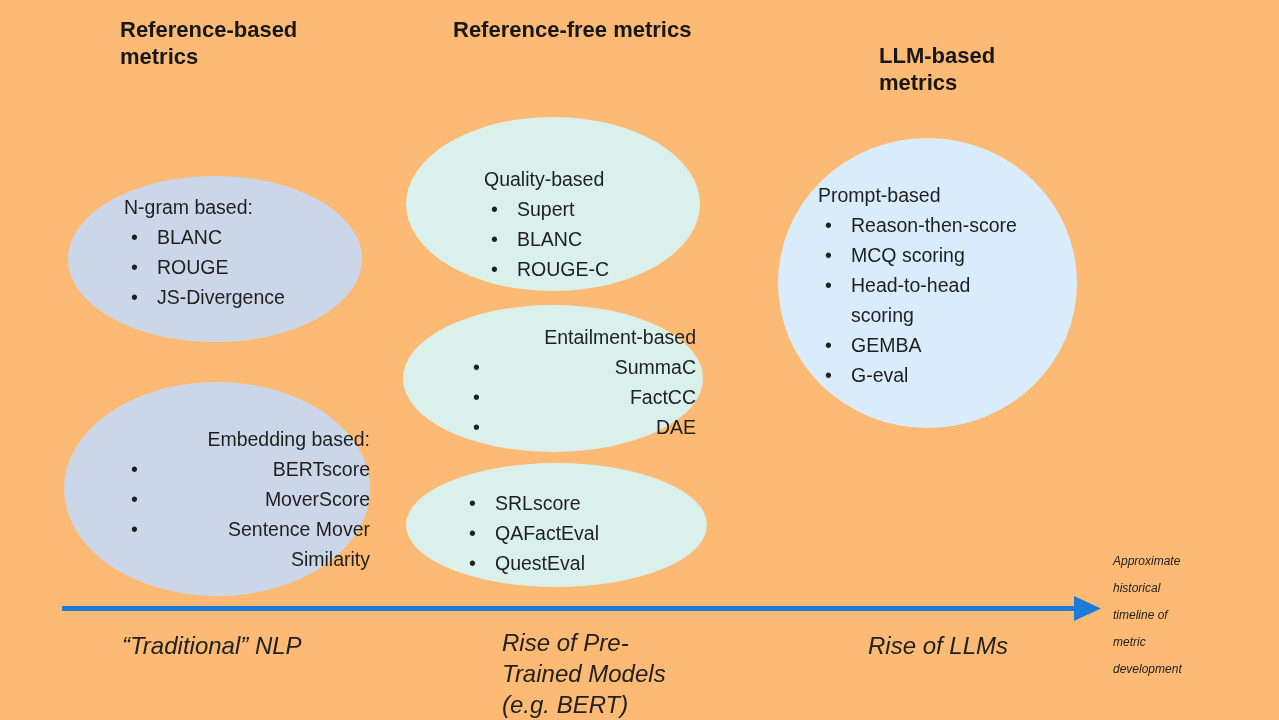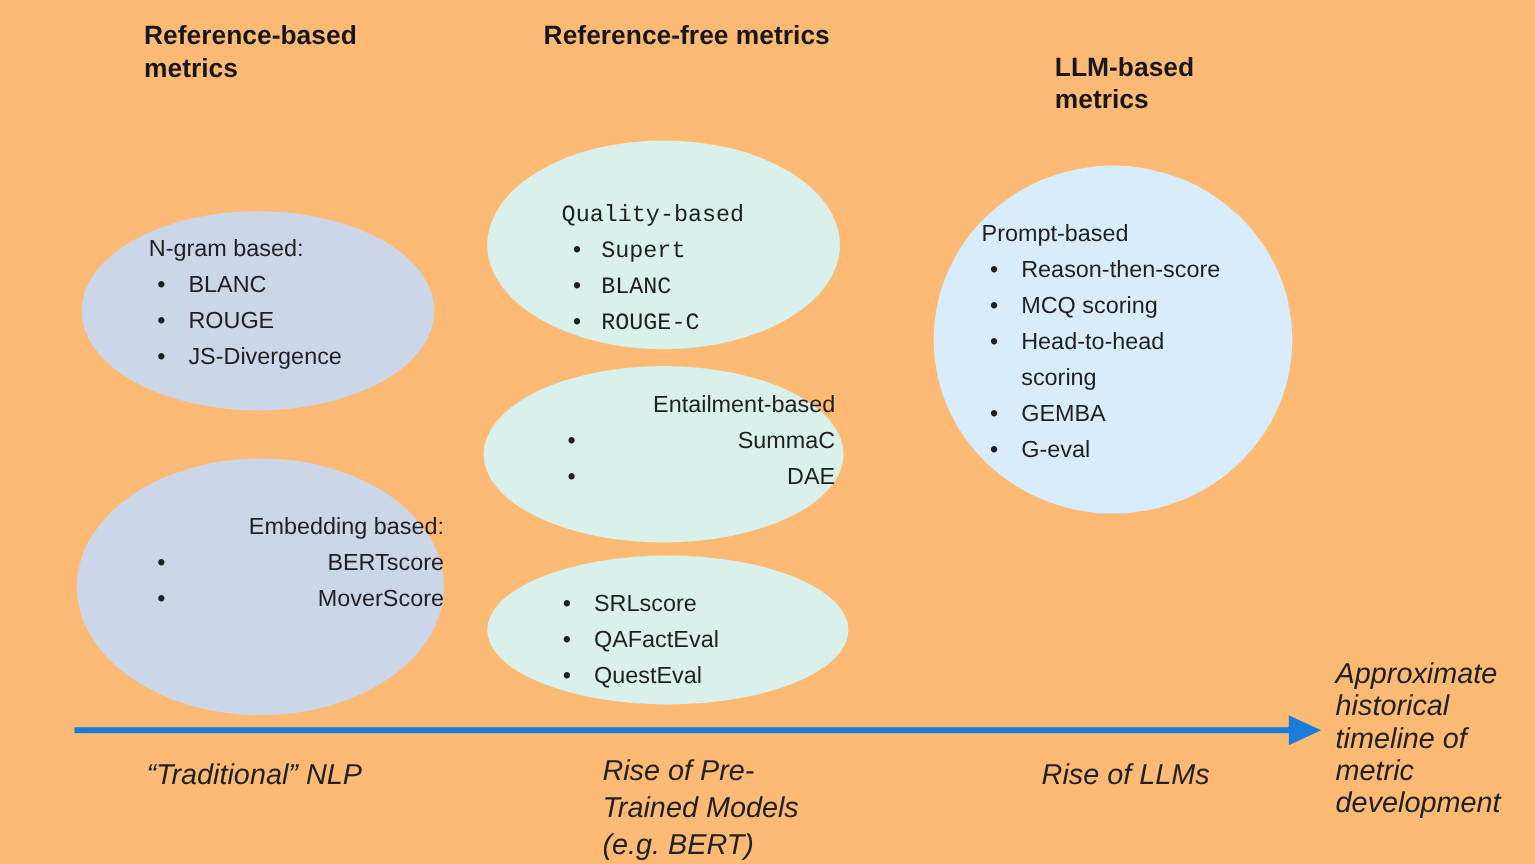--- a/index.html
+++ b/index.html
@@ -43,21 +43,21 @@
     left: 7px;
     top: 0;
   }
   .era-label {
     font-size: 24px;
     font-style: italic;
     line-height: 31px;
     color: #212121;
   }
   .caption {
-    font-size: 24px;
+    font-size: 12px;
     font-style: italic;
     line-height: 27px;
     color: #212121;
   }
 </style>
 </head>
 <body>
 
 <div class="canvas">
 
@@ -81,36 +81,39 @@
       <li class="metric-item">ROUGE</li>
       <li class="metric-item">JS-Divergence</li>
     </ul>
   </div>
 
   <div class="group" style="left:124px; top:424px; width:246px;text-align:right;">
     <div class="group-title">Embedding based:</div>
     <ul class="metric-list">
       <li class="metric-item">BERTscore</li>
       <li class="metric-item">MoverScore</li>
+      <li class="metric-item">Sentence Mover
+Similarity</li>
     </ul>
   </div>
 
-  <div class="group" style="left:468px; top:164px; width:220px;font-family:Liberation Mono, monospace;">
+  <div class="group" style="left:484px; top:164px; width:220px;">
     <div class="group-title">Quality-based</div>
     <ul class="metric-list">
       <li class="metric-item">Supert</li>
       <li class="metric-item">BLANC</li>
       <li class="metric-item">ROUGE-C</li>
     </ul>
   </div>
 
   <div class="group" style="left:466px; top:322px; width:230px;text-align:right;">
     <div class="group-title">Entailment-based</div>
     <ul class="metric-list">
       <li class="metric-item">SummaC</li>
+      <li class="metric-item">FactCC</li>
       <li class="metric-item">DAE</li>
     </ul>
   </div>
 
   <div class="group" style="left:462px; top:488px; width:230px;">
 
     <ul class="metric-list">
       <li class="metric-item">SRLscore</li>
       <li class="metric-item">QAFactEval</li>
       <li class="metric-item">QuestEval</li>

